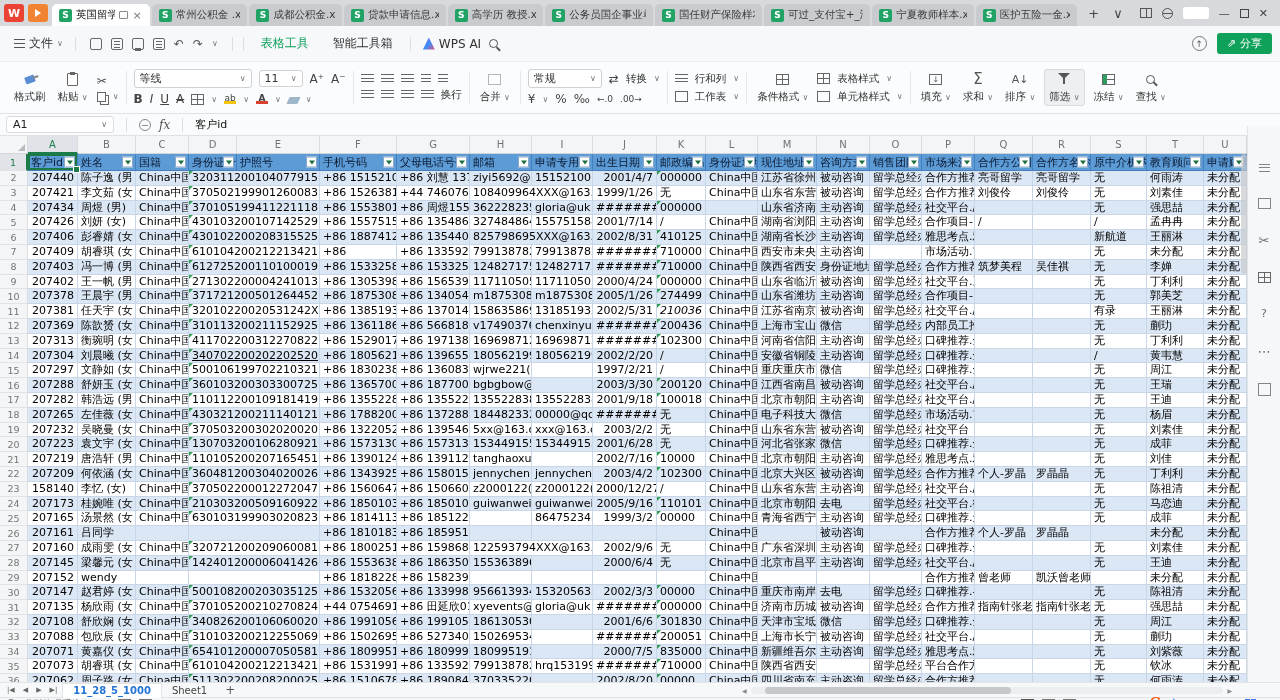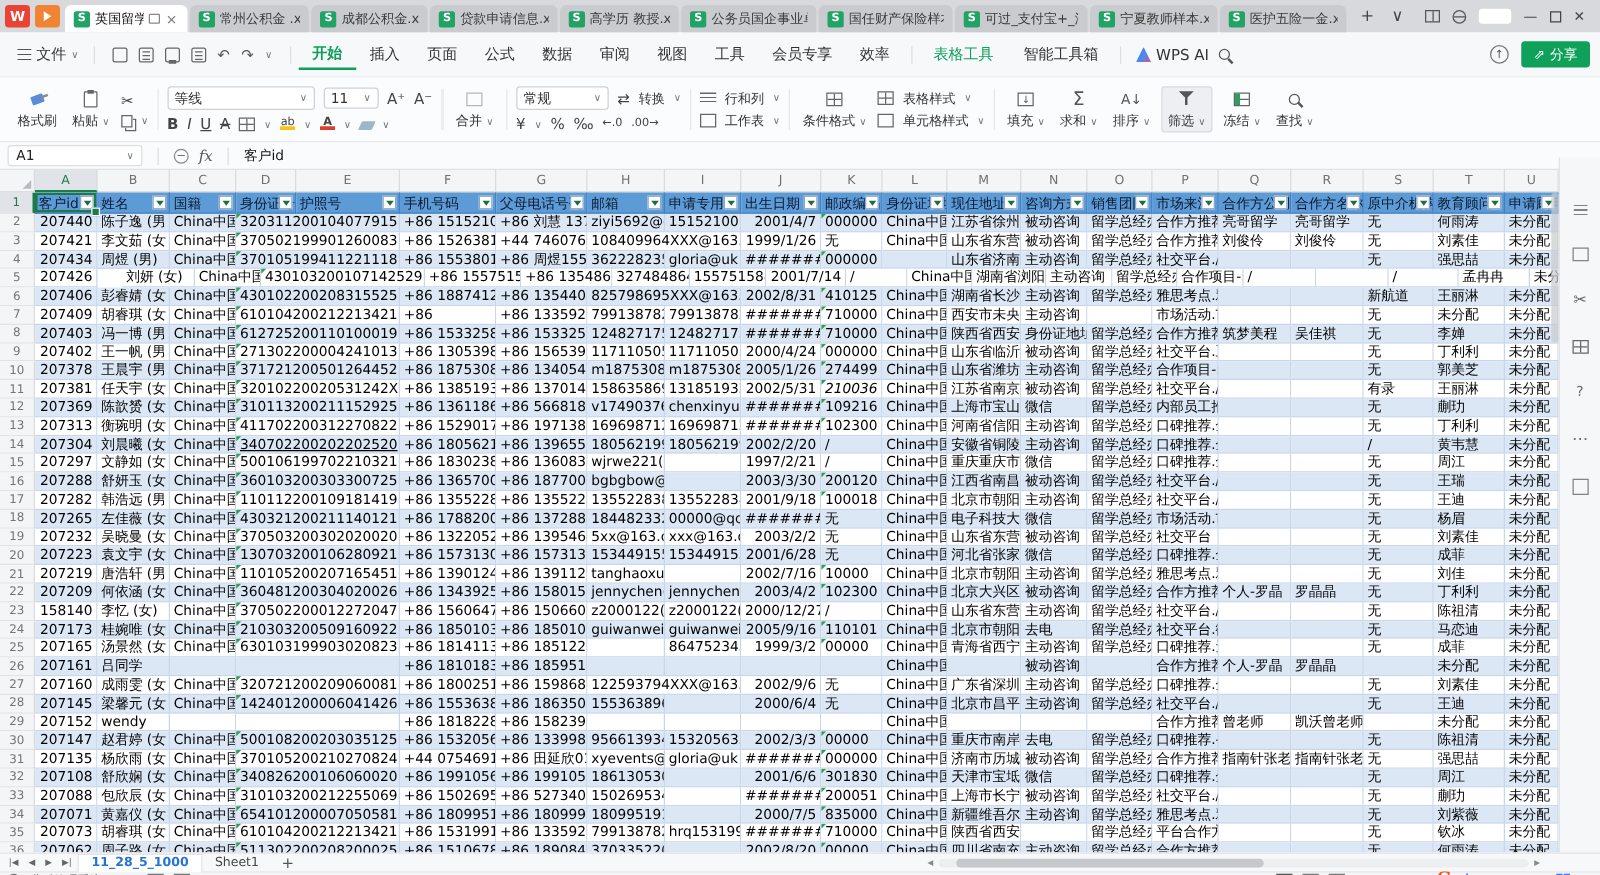--- a/index.html
+++ b/index.html
@@ -213,32 +213,20 @@
   <div class="qat">
     <span class="qi"></span>
     <span class="qi doc"></span>
     <span class="qi print"></span>
     <span class="qi doc"></span>
     <span class="uglyph">↶</span>
     <span class="uglyph">↷</span>
     <span class="dd">∨</span>
   </div>
   <span class="vsep"></span>
-  <div style="display:flex;align-items:center">
-      <span class="mtab active">开始</span>
-      <span class="mtab">插入</span>
-      <span class="mtab">页面</span>
-      <span class="mtab">公式</span>
-      <span class="mtab">数据</span>
-      <span class="mtab">审阅</span>
-      <span class="mtab">视图</span>
-      <span class="mtab">工具</span>
-      <span class="mtab">会员专享</span>
-      <span class="mtab">效率</span>
-    </div>
   <span class="vsep"></span>
   <span class="mtab green">表格工具</span>
   <span class="mtab">智能工具箱</span>
   <span class="vsep"></span>
   <span class="filebtn">
       <span class="ailogo"></span>
       <span>WPS AI</span>
     </span>
   <span class="i-mag"></span>
   <div class="mright">
@@ -305,20 +293,38 @@
             <span class="dd">∨</span>
           </span>
         <span class="srow">
             <span class="i-erase"></span>
             <span class="dd">∨</span>
           </span>
       </div>
     </div>
   </div>
   <div class="rsep"></div>
+  <div class="rg">
+    <div class="col2">
+      <div class="srow">
+        <span class="i-lines"></span>
+        <span class="i-lines"></span>
+        <span class="i-lines"></span>
+        <span class="i-lines" style="width:10px"></span>
+        <span class="i-lines" style="width:10px"></span>
+      </div>
+      <div class="srow">
+        <span class="i-lines"></span>
+        <span class="i-lines"></span>
+        <span class="i-lines"></span>
+        <span class="i-lines"></span>
+        <span class="lblr">换行</span>
+      </div>
+    </div>
+  </div>
   <div class="rsep"></div>
   <div class="rg">
     <div class="bb dis">
         <span class="gi">
           <span class="i-box" style="border-color:#b5b6b9"></span>
         </span>
         <span class="lblr"><span>合并</span> <span class="dd">∨</span></span>
       </div>
   </div>
   <div class="rsep"></div>
@@ -651,21 +657,21 @@
         <div class="cell" style="min-width: 53px; width: 53px;">社交平台./</div>
         <div class="cell" style="min-width: 58px; width: 58px;"></div>
         <div class="cell" style="min-width: 58px; width: 58px;"></div>
         <div class="cell" style="min-width: 56px; width: 56px;">无</div>
         <div class="cell" style="min-width: 57px; width: 57px;">强思喆</div>
         <div class="cell" style="min-width: 43px; width: 43px;">未分配</div>
       </div>
       <div class="drow">
         <div class="rn">5</div>
         <div class="cell num" style="min-width: 50px; width: 50px;">207426</div>
-        <div class="cell" style="min-width: 58px; width: 58px; margin-left: 20px;">刘妍 (女)</div>
+        <div class="cell" style="min-width: 58px; width: 58px;">刘妍 (女)</div>
         <div class="cell" style="min-width: 53px; width: 53px;">China中国</div>
         <div class="cell tri ovf" style="min-width: 131px; width: 131px;">430103200107142529</div>
         <div class="cell" style="min-width: 77px; width: 77px;">+86 155751588</div>
         <div class="cell" style="min-width: 73px; width: 73px;">+86 1354866895</div>
         <div class="cell" style="min-width: 62px; width: 62px;">327484864</div>
         <div class="cell" style="min-width: 61px; width: 61px;">155751588</div>
         <div class="cell num" style="min-width: 64px; width: 64px;">2001/7/14</div>
         <div class="cell" style="min-width: 49px; width: 49px;">/</div>
         <div class="cell" style="min-width: 52px; width: 52px;">China中国</div>
         <div class="cell" style="min-width: 59px; width: 59px;">湖南省浏阳</div>
@@ -819,21 +825,21 @@
         <div class="rn">12</div>
         <div class="cell num" style="min-width: 50px; width: 50px;">207369</div>
         <div class="cell" style="min-width: 58px; width: 58px;">陈歆赟 (女</div>
         <div class="cell" style="min-width: 53px; width: 53px;">China中国</div>
         <div class="cell tri ovf" style="min-width: 131px; width: 131px;">310113200211152925</div>
         <div class="cell" style="min-width: 77px; width: 77px;">+86 136118608</div>
         <div class="cell" style="min-width: 73px; width: 73px;">+86 56681836</div>
         <div class="cell" style="min-width: 62px; width: 62px;">v17490376</div>
         <div class="cell" style="min-width: 61px; width: 61px;">chenxinyur</div>
         <div class="cell num" style="min-width: 64px; width: 64px;">########</div>
-        <div class="cell tri" style="min-width: 49px; width: 49px;">109216</div>
+        <div class="cell tri" style="min-width: 49px; width: 49px;">200436</div>
         <div class="cell" style="min-width: 52px; width: 52px;">China中国</div>
         <div class="cell" style="min-width: 59px; width: 59px;">上海市宝山</div>
         <div class="cell" style="min-width: 53px; width: 53px;">微信</div>
         <div class="cell" style="min-width: 52px; width: 52px;">留学总经办</div>
         <div class="cell" style="min-width: 53px; width: 53px;">内部员工推</div>
         <div class="cell" style="min-width: 58px; width: 58px;"></div>
         <div class="cell" style="min-width: 58px; width: 58px;"></div>
         <div class="cell" style="min-width: 56px; width: 56px;">无</div>
         <div class="cell" style="min-width: 57px; width: 57px;">蒯玏</div>
         <div class="cell" style="min-width: 43px; width: 43px;">未分配</div>

